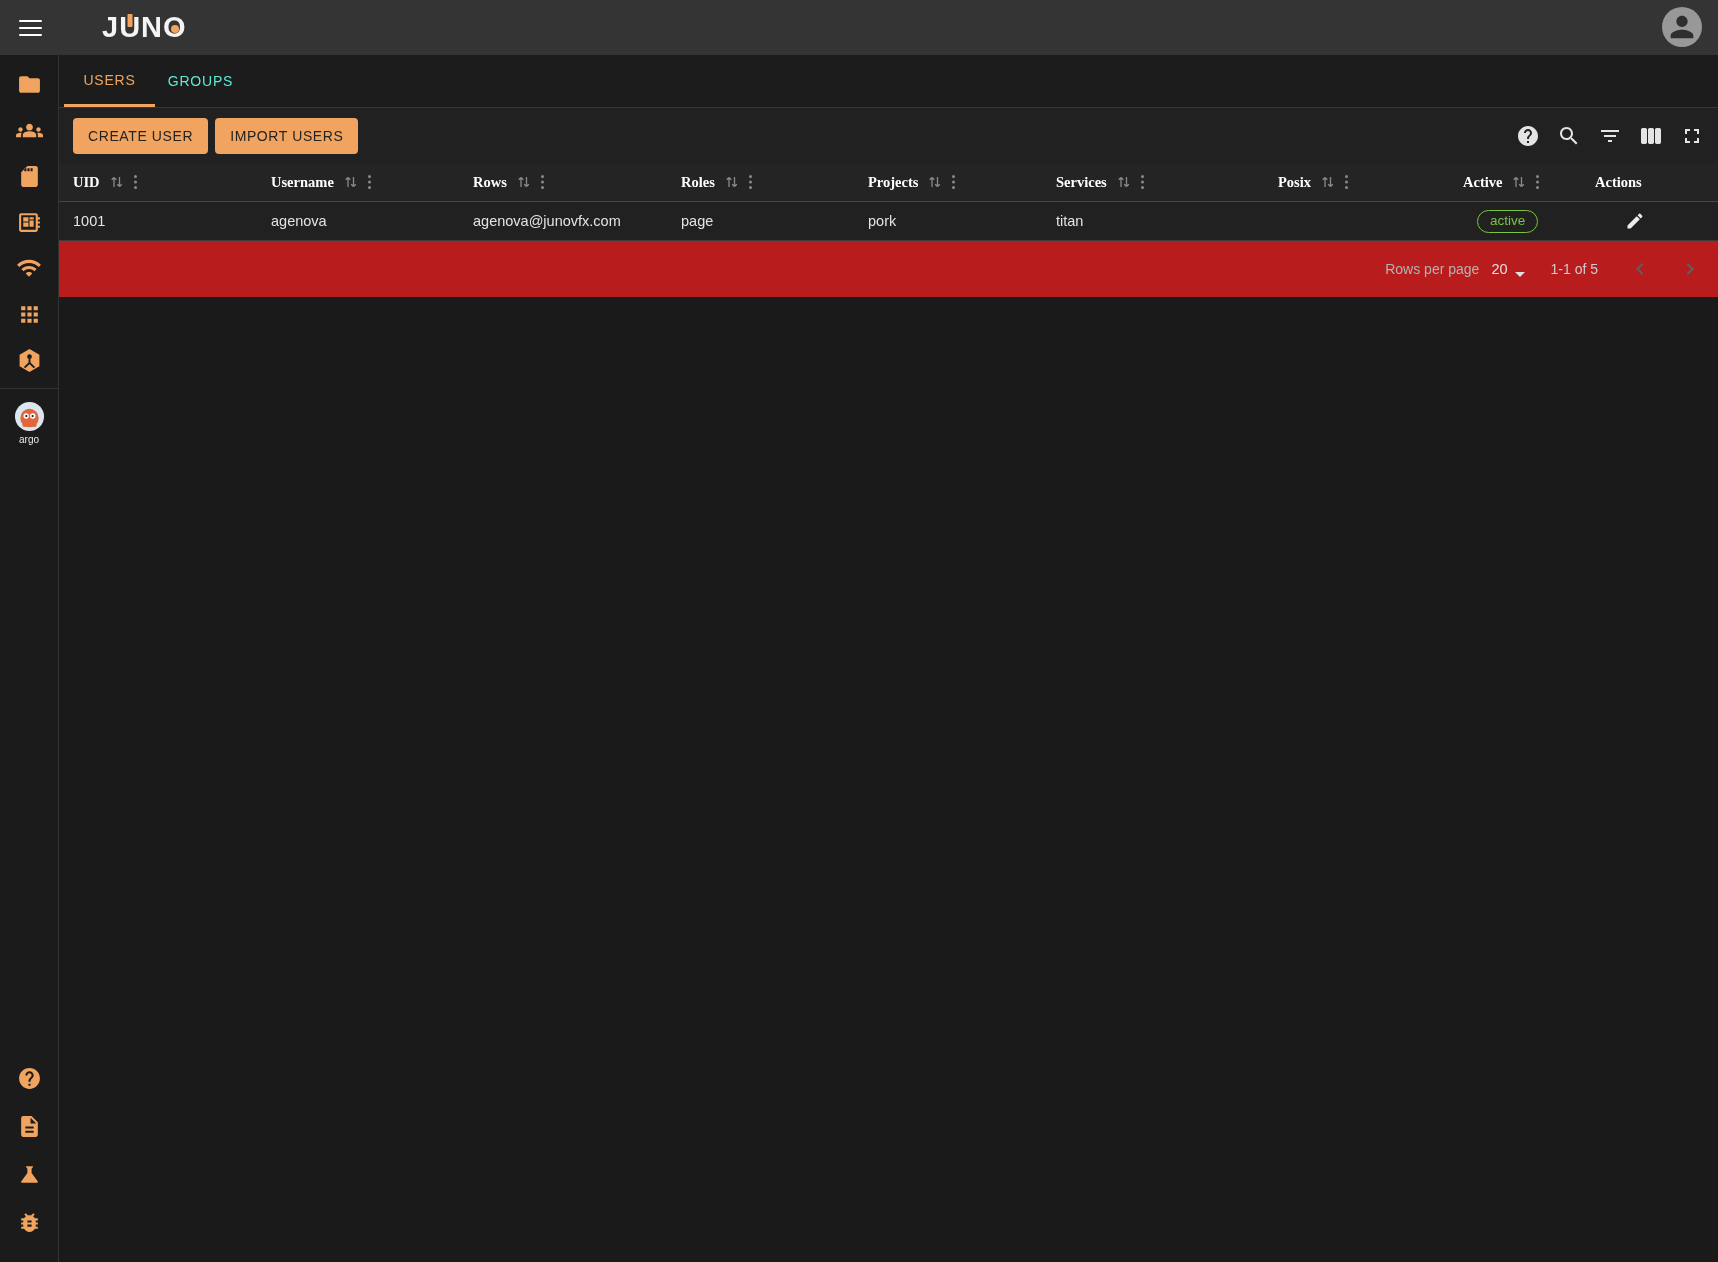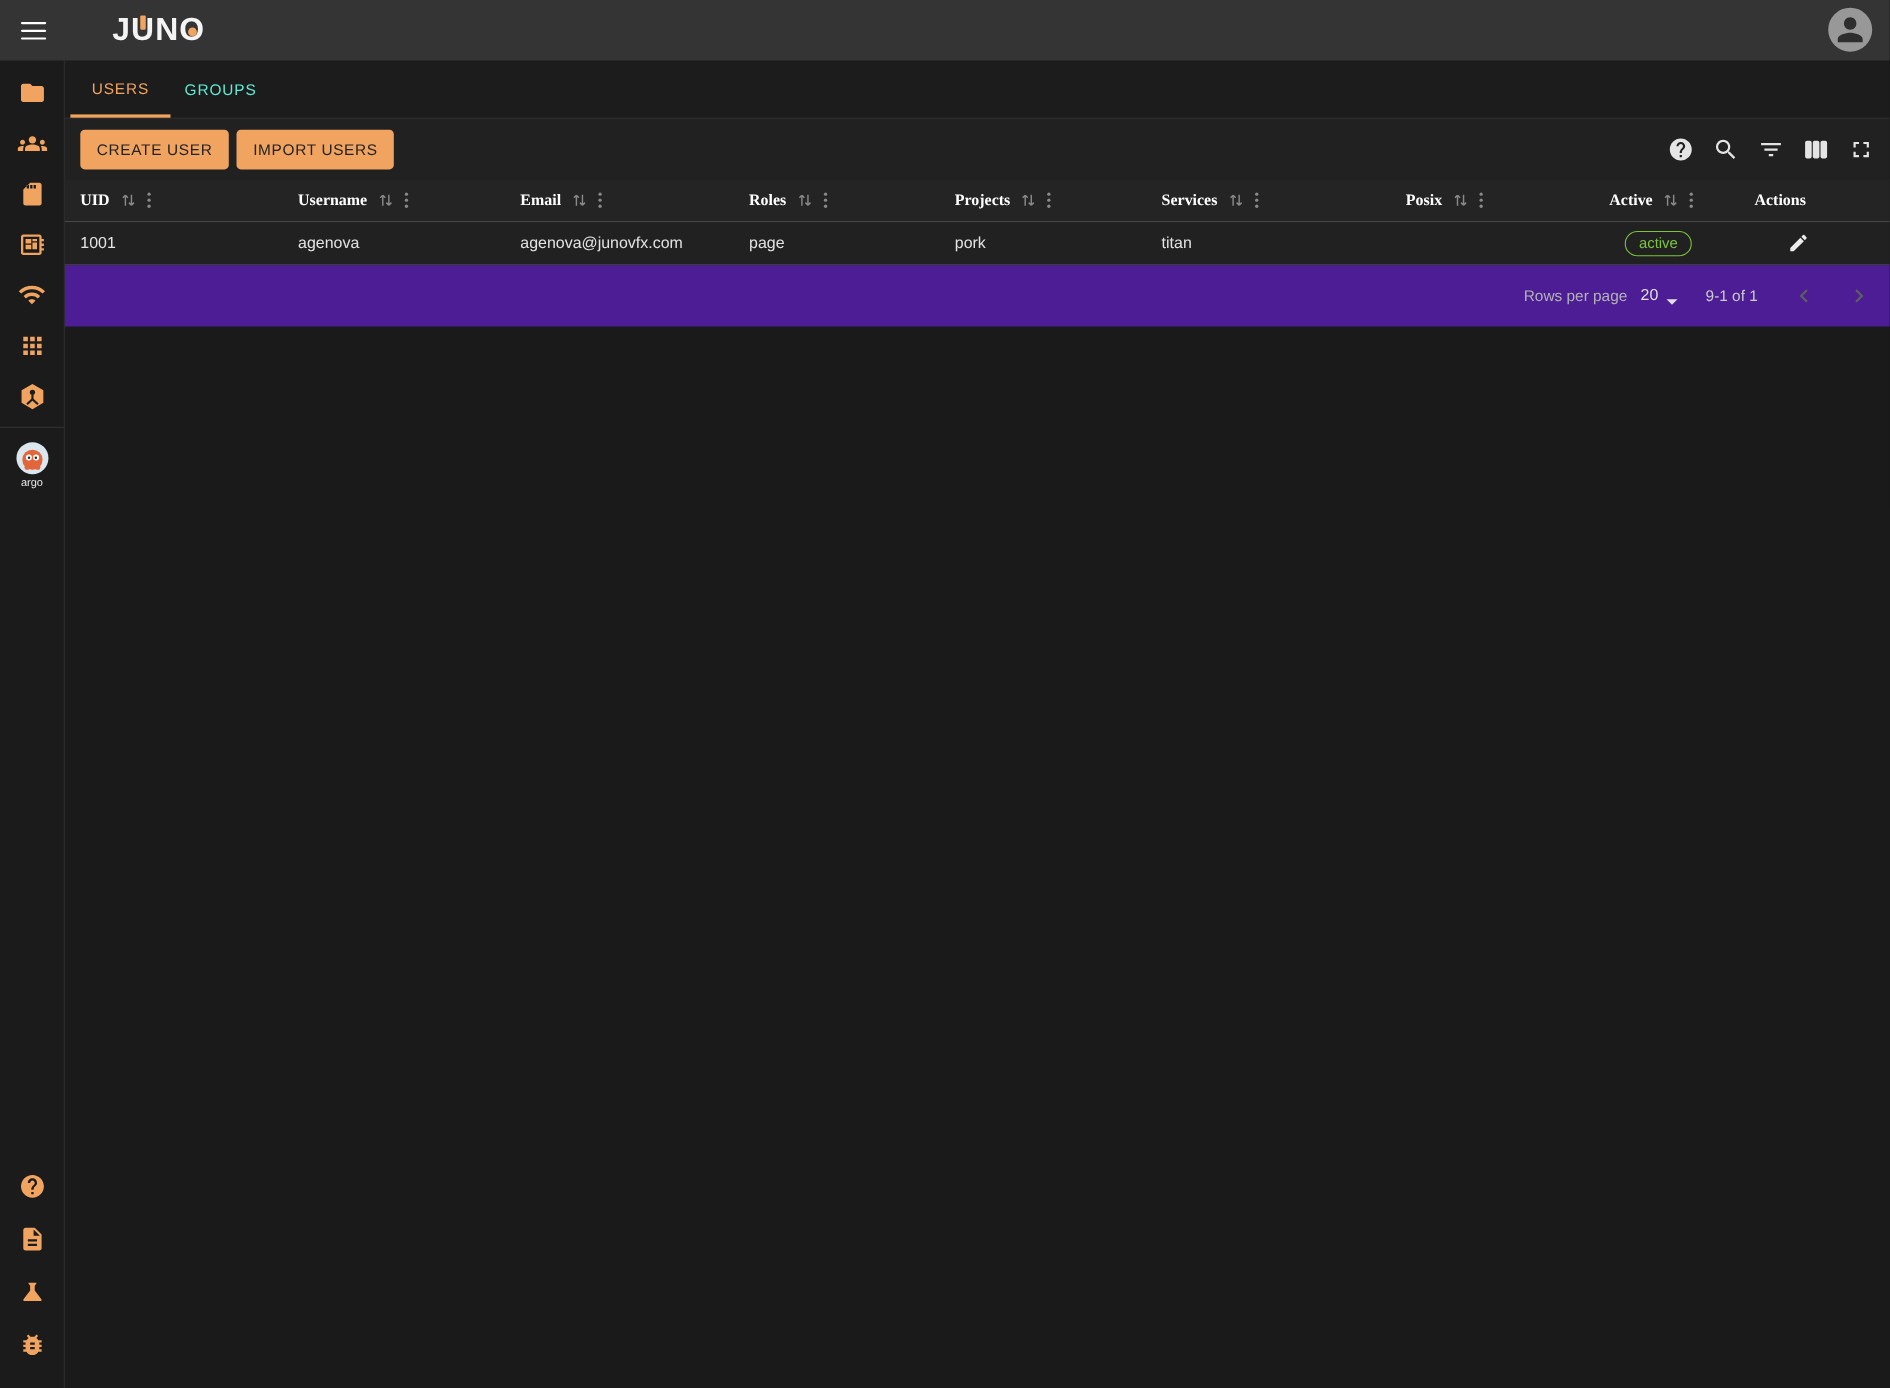--- a/index.html
+++ b/index.html
@@ -67,21 +67,21 @@
   .mini-btn { background:none; border:none; padding:0; cursor:pointer; display:flex; align-items:center; }
   .trow { height:39px; background:#212121; border-bottom:1px solid rgba(255,255,255,0.12); }
   .td { display:flex; align-items:center; padding-left:14px; color:#e3e3e3; font-size:14.5px;
         white-space:nowrap; overflow:hidden; }
   .badge { display:inline-block; margin-left:28px; color:#7cc33e; border:1px solid #7cc33e;
            border-radius:14px; padding:2px 12px 3px; font-size:13.5px; line-height:16px; }
   .edit-btn { margin-left:44px; background:none; border:none; cursor:pointer; padding:0;
               display:flex; align-items:center; }
 
   .tfoot { height:56px; display:flex; align-items:center; justify-content:flex-end;
-           padding-right:16px; background:#4c1d95; }
+           padding-right:16px; background:#b91c1c; }
   .rpp-label { color:#b3b3b3; font-size:14px; }
   .rpp-select { display:flex; align-items:flex-end; gap:7px; background:none; border:none;
                 cursor:pointer; margin:0 26px 0 12px; color:#e0e0e0; font-size:14.5px;
                 font-family:"Liberation Sans", sans-serif; }
   .caret { width:0; height:0; border-left:5px solid transparent; border-right:5px solid transparent;
            border-top:5px solid #e0e0e0; }
   .range { color:#cccccc; font-size:14px; margin-right:30px; }
   .pg-btn { width:24px; height:24px; background:none; border:none; padding:0; cursor:default;
             display:flex; align-items:center; justify-content:center; }
   .pg-btn + .pg-btn { margin-left:26px; }
@@ -271,21 +271,21 @@
               <svg width="5" height="16" viewBox="0 0 5 16">
                 <g fill="#8a8a8a">
                   <circle cx="2.5" cy="2.5" r="1.5"></circle>
                   <circle cx="2.5" cy="8" r="1.5"></circle>
                   <circle cx="2.5" cy="13.5" r="1.5"></circle>
                 </g>
               </svg>
             </button>
         </div>
         <div class="th">
-          <span class="lbl">Email</span>
+          <span class="lbl">Rows</span>
           <button class="mini-btn">
               <svg width="15" height="14" viewBox="0 0 15 14">
                 <g stroke="#8a8a8a" stroke-width="1.3" fill="none">
                   <path d="M5 12V2.5M5 2.5L2.7 4.8M5 2.5l2.3 2.3"></path>
                   <path d="M10.5 2v9.5M10.5 11.5L8.2 9.2M10.5 11.5l2.3-2.3"></path>
                 </g>
               </svg>
             </button>
           <button class="mini-btn">
               <svg width="5" height="16" viewBox="0 0 5 16">
@@ -421,21 +421,21 @@
           </button>
         </div>
       </div>
 
       <div class="tfoot">
         <span class="rpp-label">Rows per page</span>
         <button class="rpp-select">
           <span>20</span>
           <i class="caret"></i>
         </button>
-        <span class="range">9-1 of 1</span>
+        <span class="range">1-1 of 5</span>
         <button class="pg-btn">
           <svg width="24" height="24" viewBox="0 0 24 24">
               <path fill="#5f5f5f" d="M15.41 7.41 14 6l-6 6 6 6 1.41-1.41L10.83 12z"></path>
             </svg>
         </button>
         <button class="pg-btn">
           <svg width="24" height="24" viewBox="0 0 24 24">
               <path fill="#5f5f5f" d="M8.59 16.59 10 18l6-6-6-6-1.41 1.41L13.17 12z"></path>
             </svg>
         </button>

